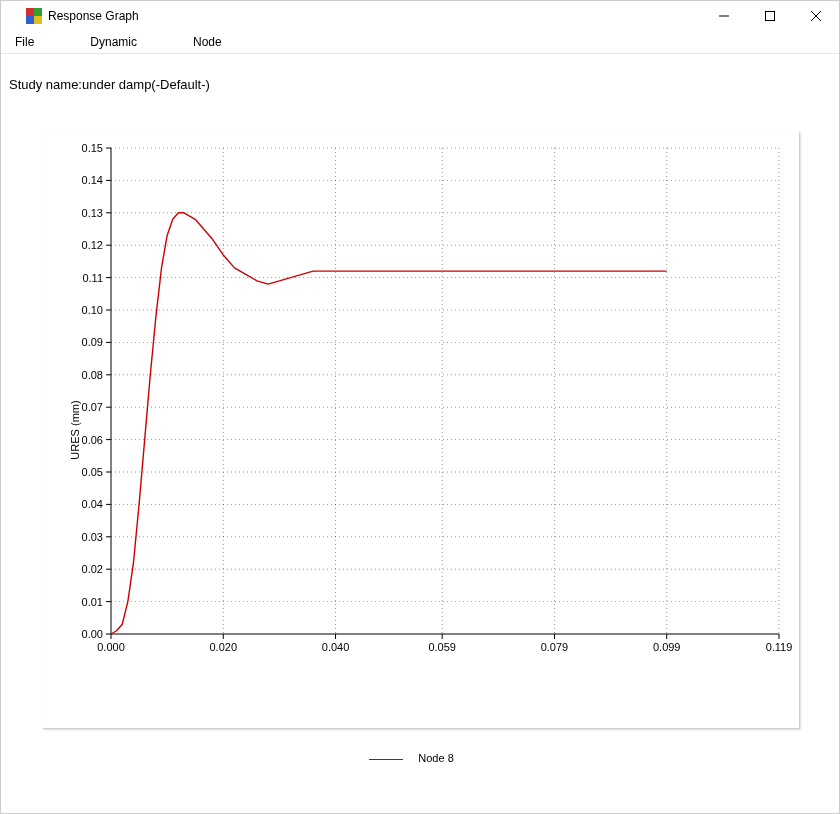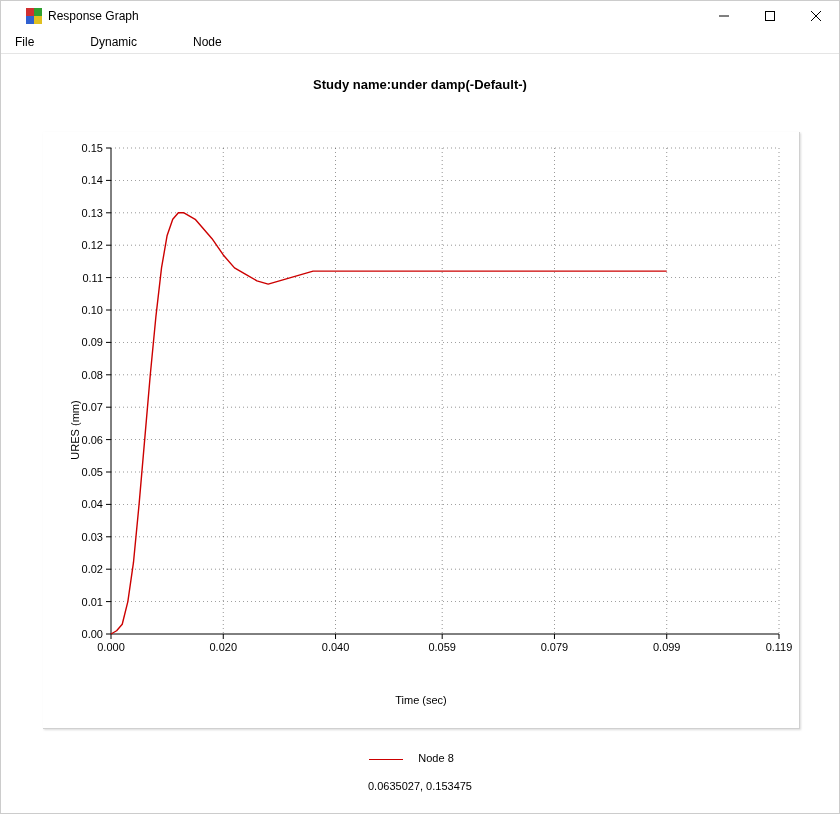--- a/index.html
+++ b/index.html
@@ -73,24 +73,25 @@
   
   .chart-wrap {
     flex: 1 1 auto;
     position: relative;
     background: #fff;
   }
   .chart-title {
     position: absolute;
     left: 0; right: 0;
     top: 22px;
-    text-align: center;
-    font-weight: bold;
+    text-align: left;
+    font-weight: normal;
     font-size: 13px;
     line-height: 1.35;
+    padding-left: 8px;
   }
   .plot-panel {
     position: absolute;
     left: 42px;
     top: 78px;
     width: 756px;
     height: 596px;
     background: #fff;
     border-right: 1px solid #d0d0d0;
     border-bottom: 1px solid #d0d0d0;
@@ -192,21 +193,20 @@
     <span class="menu-item">Node</span>
   </div>
 
   <div class="chart-wrap">
     <div class="chart-title">
       <span>Study name:under damp(-Default-)</span><br>
     </div>
 
     <div class="plot-panel">
       <div class="axis-label-y">URES (mm)</div>
-      <div class="axis-label-x">Time (sec)</div>
 
       <div class="plot-inner">
         <svg id="plot-svg" viewBox="0 0 688 514">
             <line x1="10" y1="490" x2="10" y2="495" stroke="#000" stroke-width="1"></line>
             <text x="10" y="507" text-anchor="middle" class="tick-label">0.000</text>
             <line x1="122.26890756302522" y1="4" x2="122.26890756302522" y2="490" stroke="#000" stroke-dasharray="1 3" stroke-width="0.6" opacity="0.7"></line>
             <line x1="122.26890756302522" y1="490" x2="122.26890756302522" y2="495" stroke="#000" stroke-width="1"></line>
             <text x="122.26890756302522" y="507" text-anchor="middle" class="tick-label">0.020</text>
             <line x1="234.53781512605045" y1="4" x2="234.53781512605045" y2="490" stroke="#000" stroke-dasharray="1 3" stroke-width="0.6" opacity="0.7"></line>
             <line x1="234.53781512605045" y1="490" x2="234.53781512605045" y2="495" stroke="#000" stroke-width="1"></line>
@@ -275,16 +275,15 @@
             <path d="M10.00 490.00 L15.61 486.76 L21.23 480.28 L26.84 457.60 L32.45 418.72 L38.07 360.40 L43.68 295.60 L49.29 230.80 L54.91 172.48 L60.52 123.88 L66.13 91.48 L71.75 75.28 L77.36 68.80 L82.97 68.80 L88.59 72.04 L94.20 75.28 L99.82 81.76 L105.43 88.24 L111.04 94.72 L122.27 110.92 L133.50 123.88 L144.72 130.36 L155.95 136.84 L167.18 140.08 L178.40 136.84 L189.63 133.60 L200.86 130.36 L212.08 127.12 L223.31 127.12 L234.54 127.12 L262.61 127.12 L290.67 127.12 L346.81 127.12 L402.94 127.12 L459.08 127.12 L515.21 127.12 L565.73 127.12 " fill="none" stroke="#cc0000" stroke-width="1.4" stroke-linejoin="round"></path>
           </svg>
       </div>
     </div>
 
     <div class="legend">
       <span class="swatch"></span>
       <span>Node 8</span>
     </div>
 
-    <div class="coord-readout">0.0635027, 0.153475</div>
   </div>
 
 </div>
 
 </body></html>

